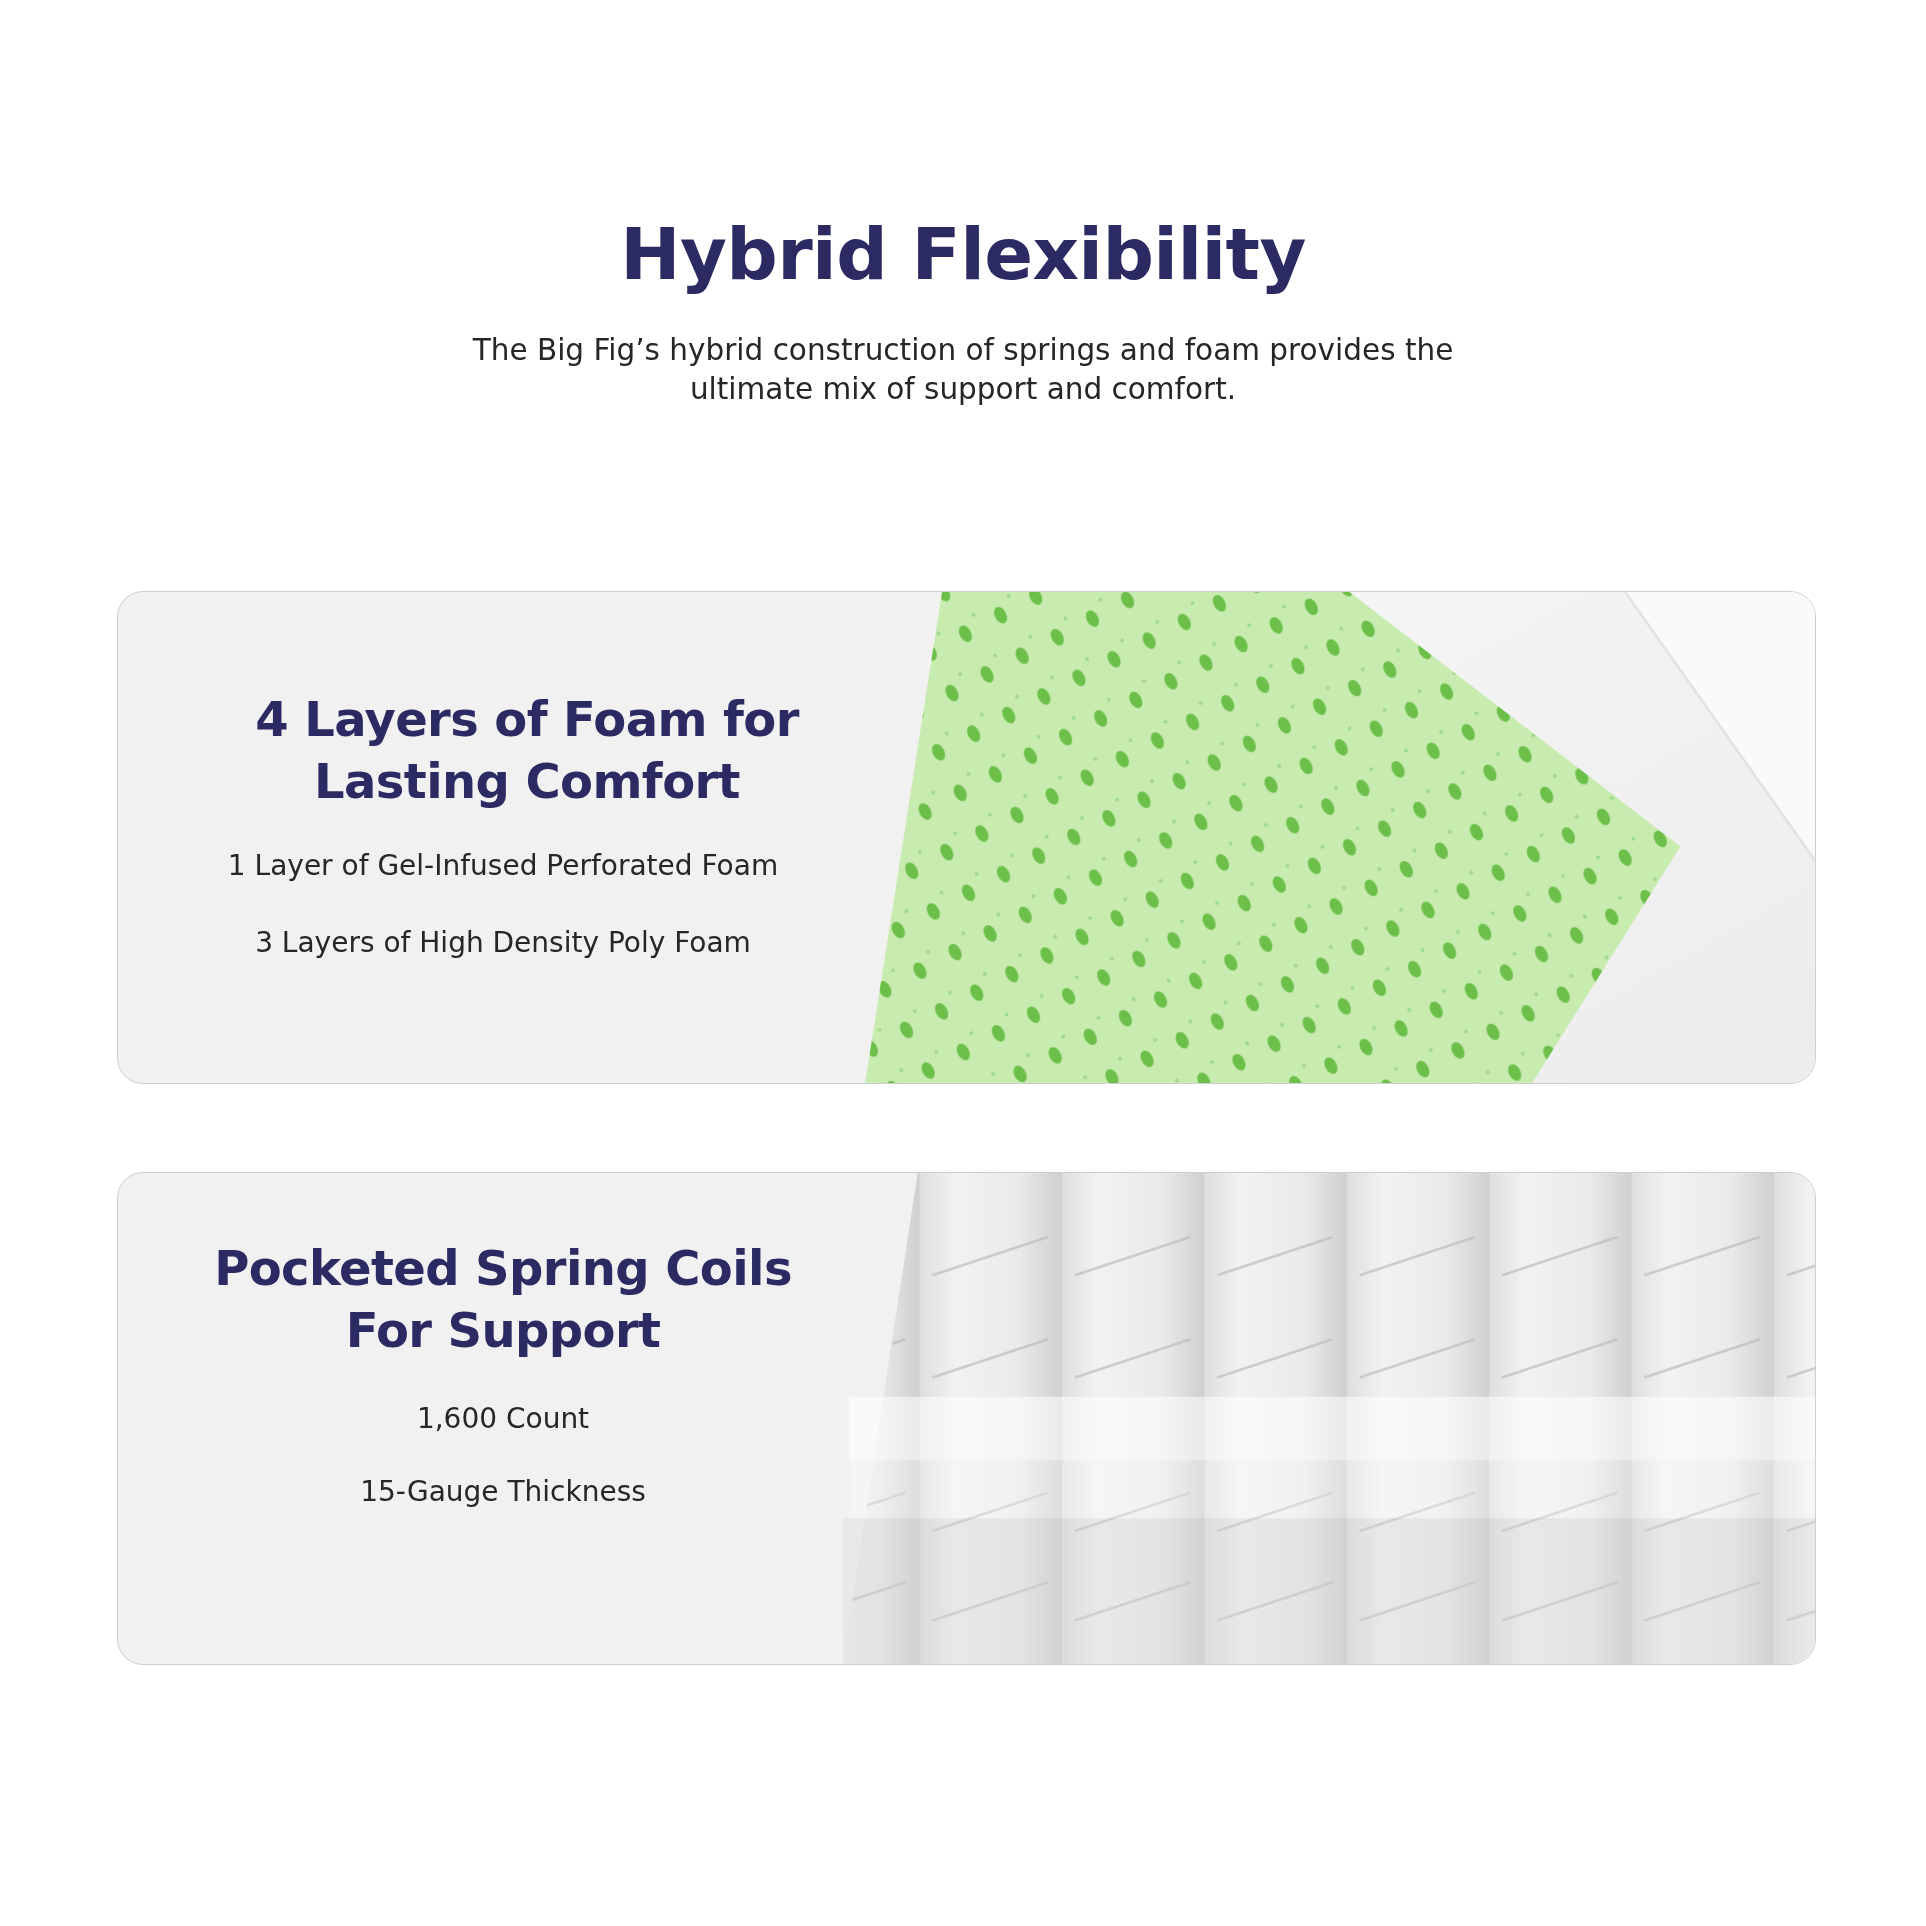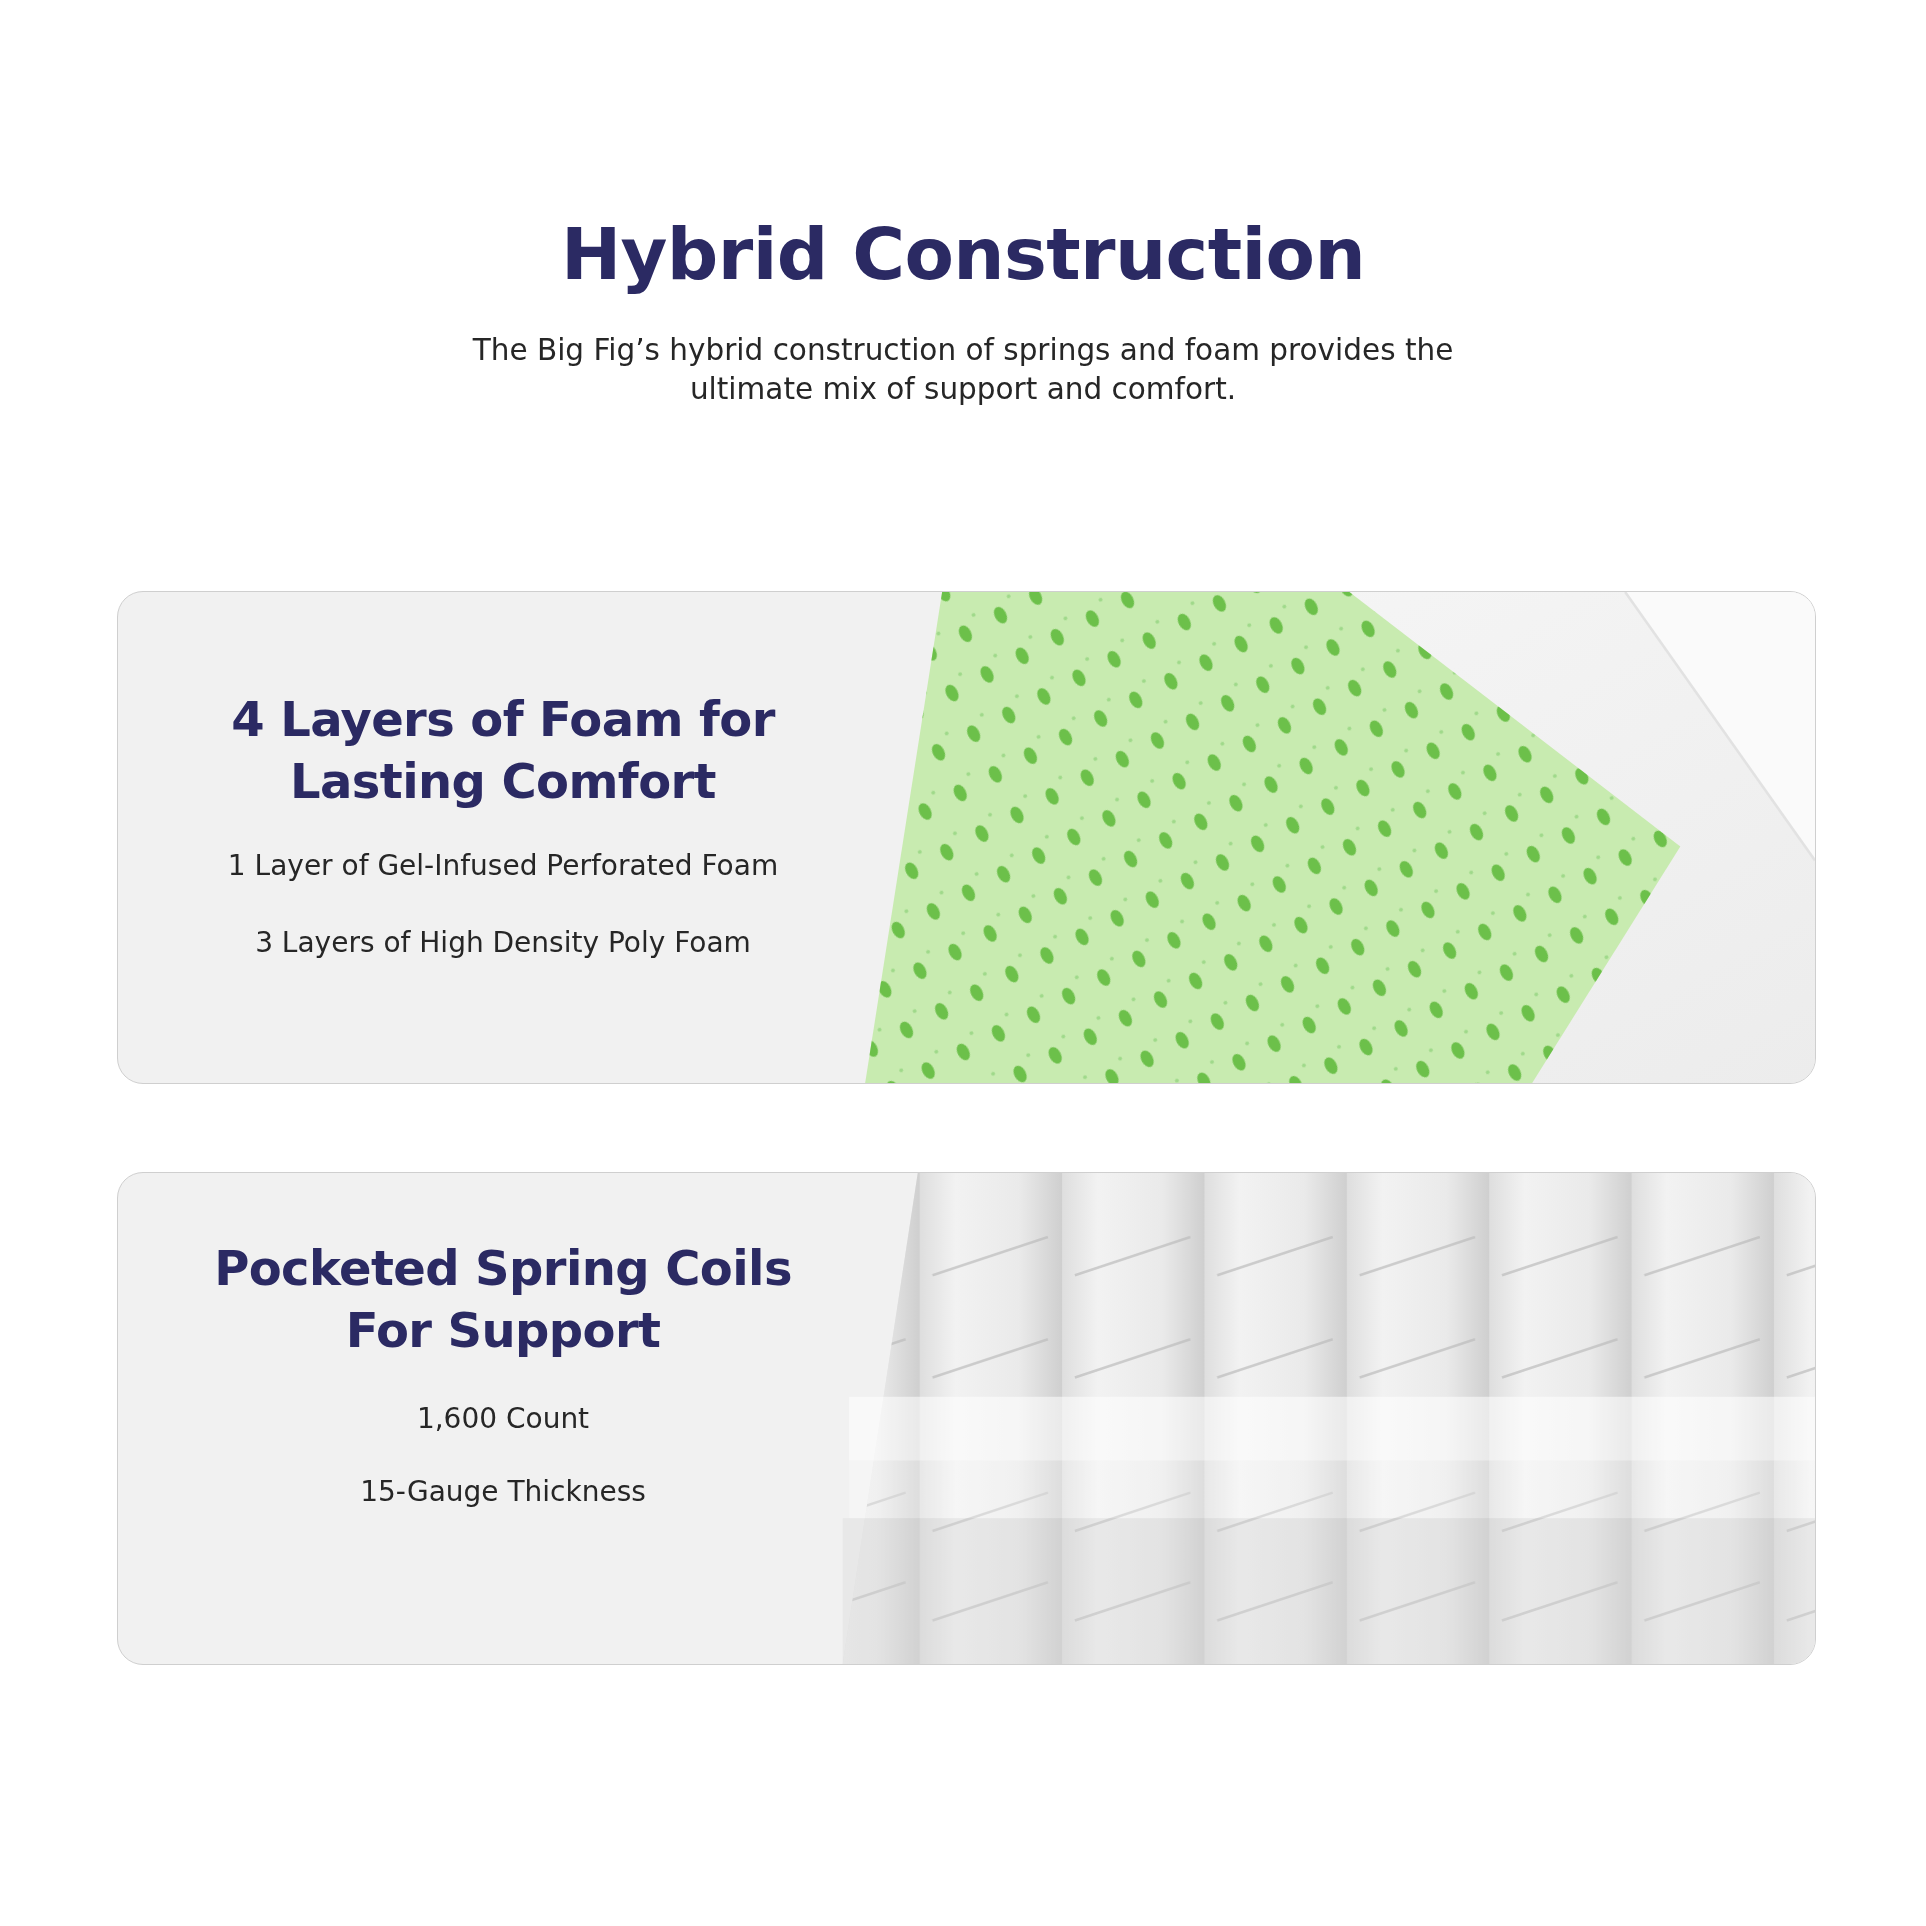--- a/index.html
+++ b/index.html
@@ -32,21 +32,21 @@
   }
   .bullet {
     position:absolute; left:0; width:770px; text-align:center;
     font-family:"DejaVu Sans", sans-serif; font-size:28px; color:#262626;
   }
   .card-image { position:absolute; top:0; left:0; width:100%; height:100%; }
 </style>
 </head>
 <body>
 
-<h1 class="title">Hybrid Construction</h1>
+<h1 class="title">Hybrid Flexibility</h1>
 <div class="subtitle">
   <div>The Big Fig’s hybrid construction of springs and foam provides the</div>
   <div>ultimate mix of support and comfort.</div>
 </div>
 
 <div class="card card1">
   <svg class="card-image" viewBox="0 0 2646 768" preserveAspectRatio="none">
     <defs>
       <pattern id="holes" width="62" height="72" patternUnits="userSpaceOnUse" patternTransform="rotate(-28)">
         <ellipse cx="20" cy="30" rx="9" ry="14" fill="#6cc04a"></ellipse>
@@ -59,21 +59,21 @@
     </defs>
 
     <polygon points="1290,0 2646,0 2646,768 2200,768" fill="url(#whiteFoam)"></polygon>
     <polygon points="2350,0 2646,0 2646,420" fill="#fafafa"></polygon>
     <line x1="2350" y1="0" x2="2646" y2="420" stroke="#e2e2e2" stroke-width="4"></line>
 
     <polygon points="1285,0 1920,0 2436,398 2205,768 1165,768" fill="#c8ebb0"></polygon>
     <polygon points="1285,0 1920,0 2436,398 2205,768 1165,768" fill="url(#holes)"></polygon>
   </svg>
   <div class="card-text">
-    <h2 class="card-heading" style="top:96px;">
+    <h2 class="card-heading" style="top:96px;padding-left:24px;">
       <span>4 Layers of Foam for</span><br>
       <span>Lasting Comfort</span>
     </h2>
     <div class="bullet" style="top:257px;">1 Layer of Gel-Infused Perforated Foam</div>
     <div class="bullet" style="top:334px;">3 Layers of High Density Poly Foam</div>
   </div>
 </div>
 
 <div class="card card2">
   <svg class="card-image" viewBox="0 0 2646 768" preserveAspectRatio="none">

